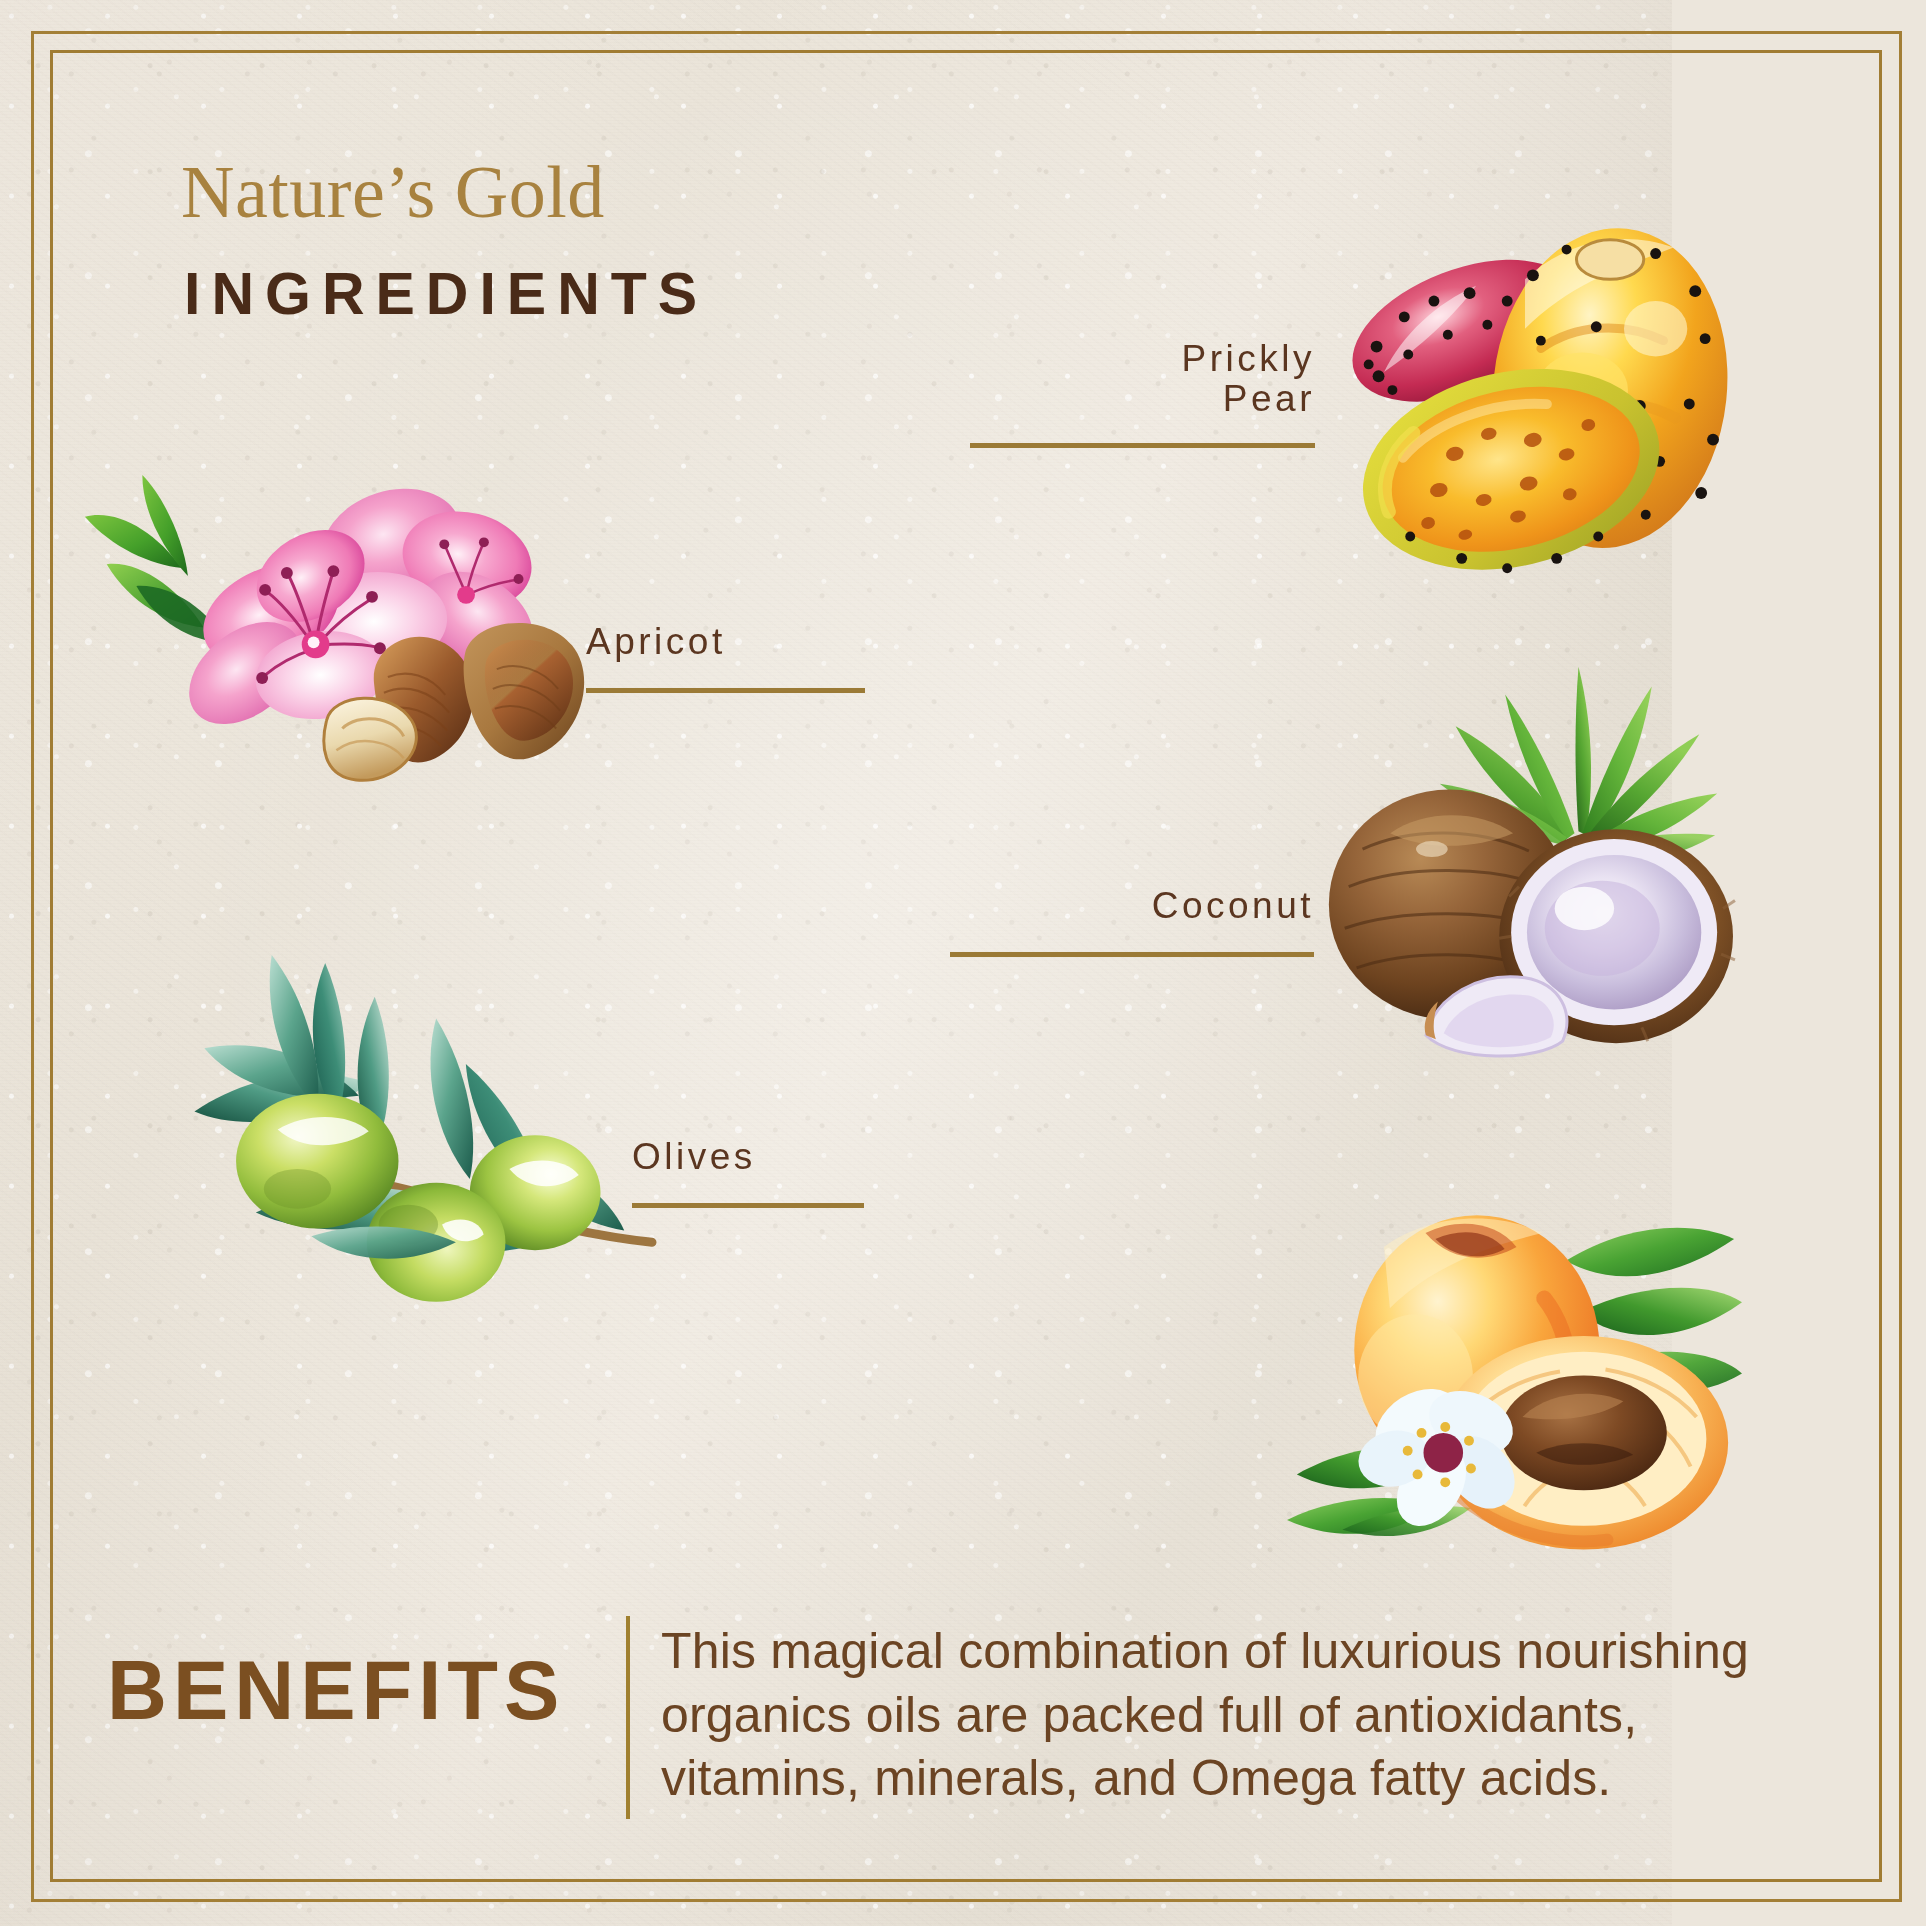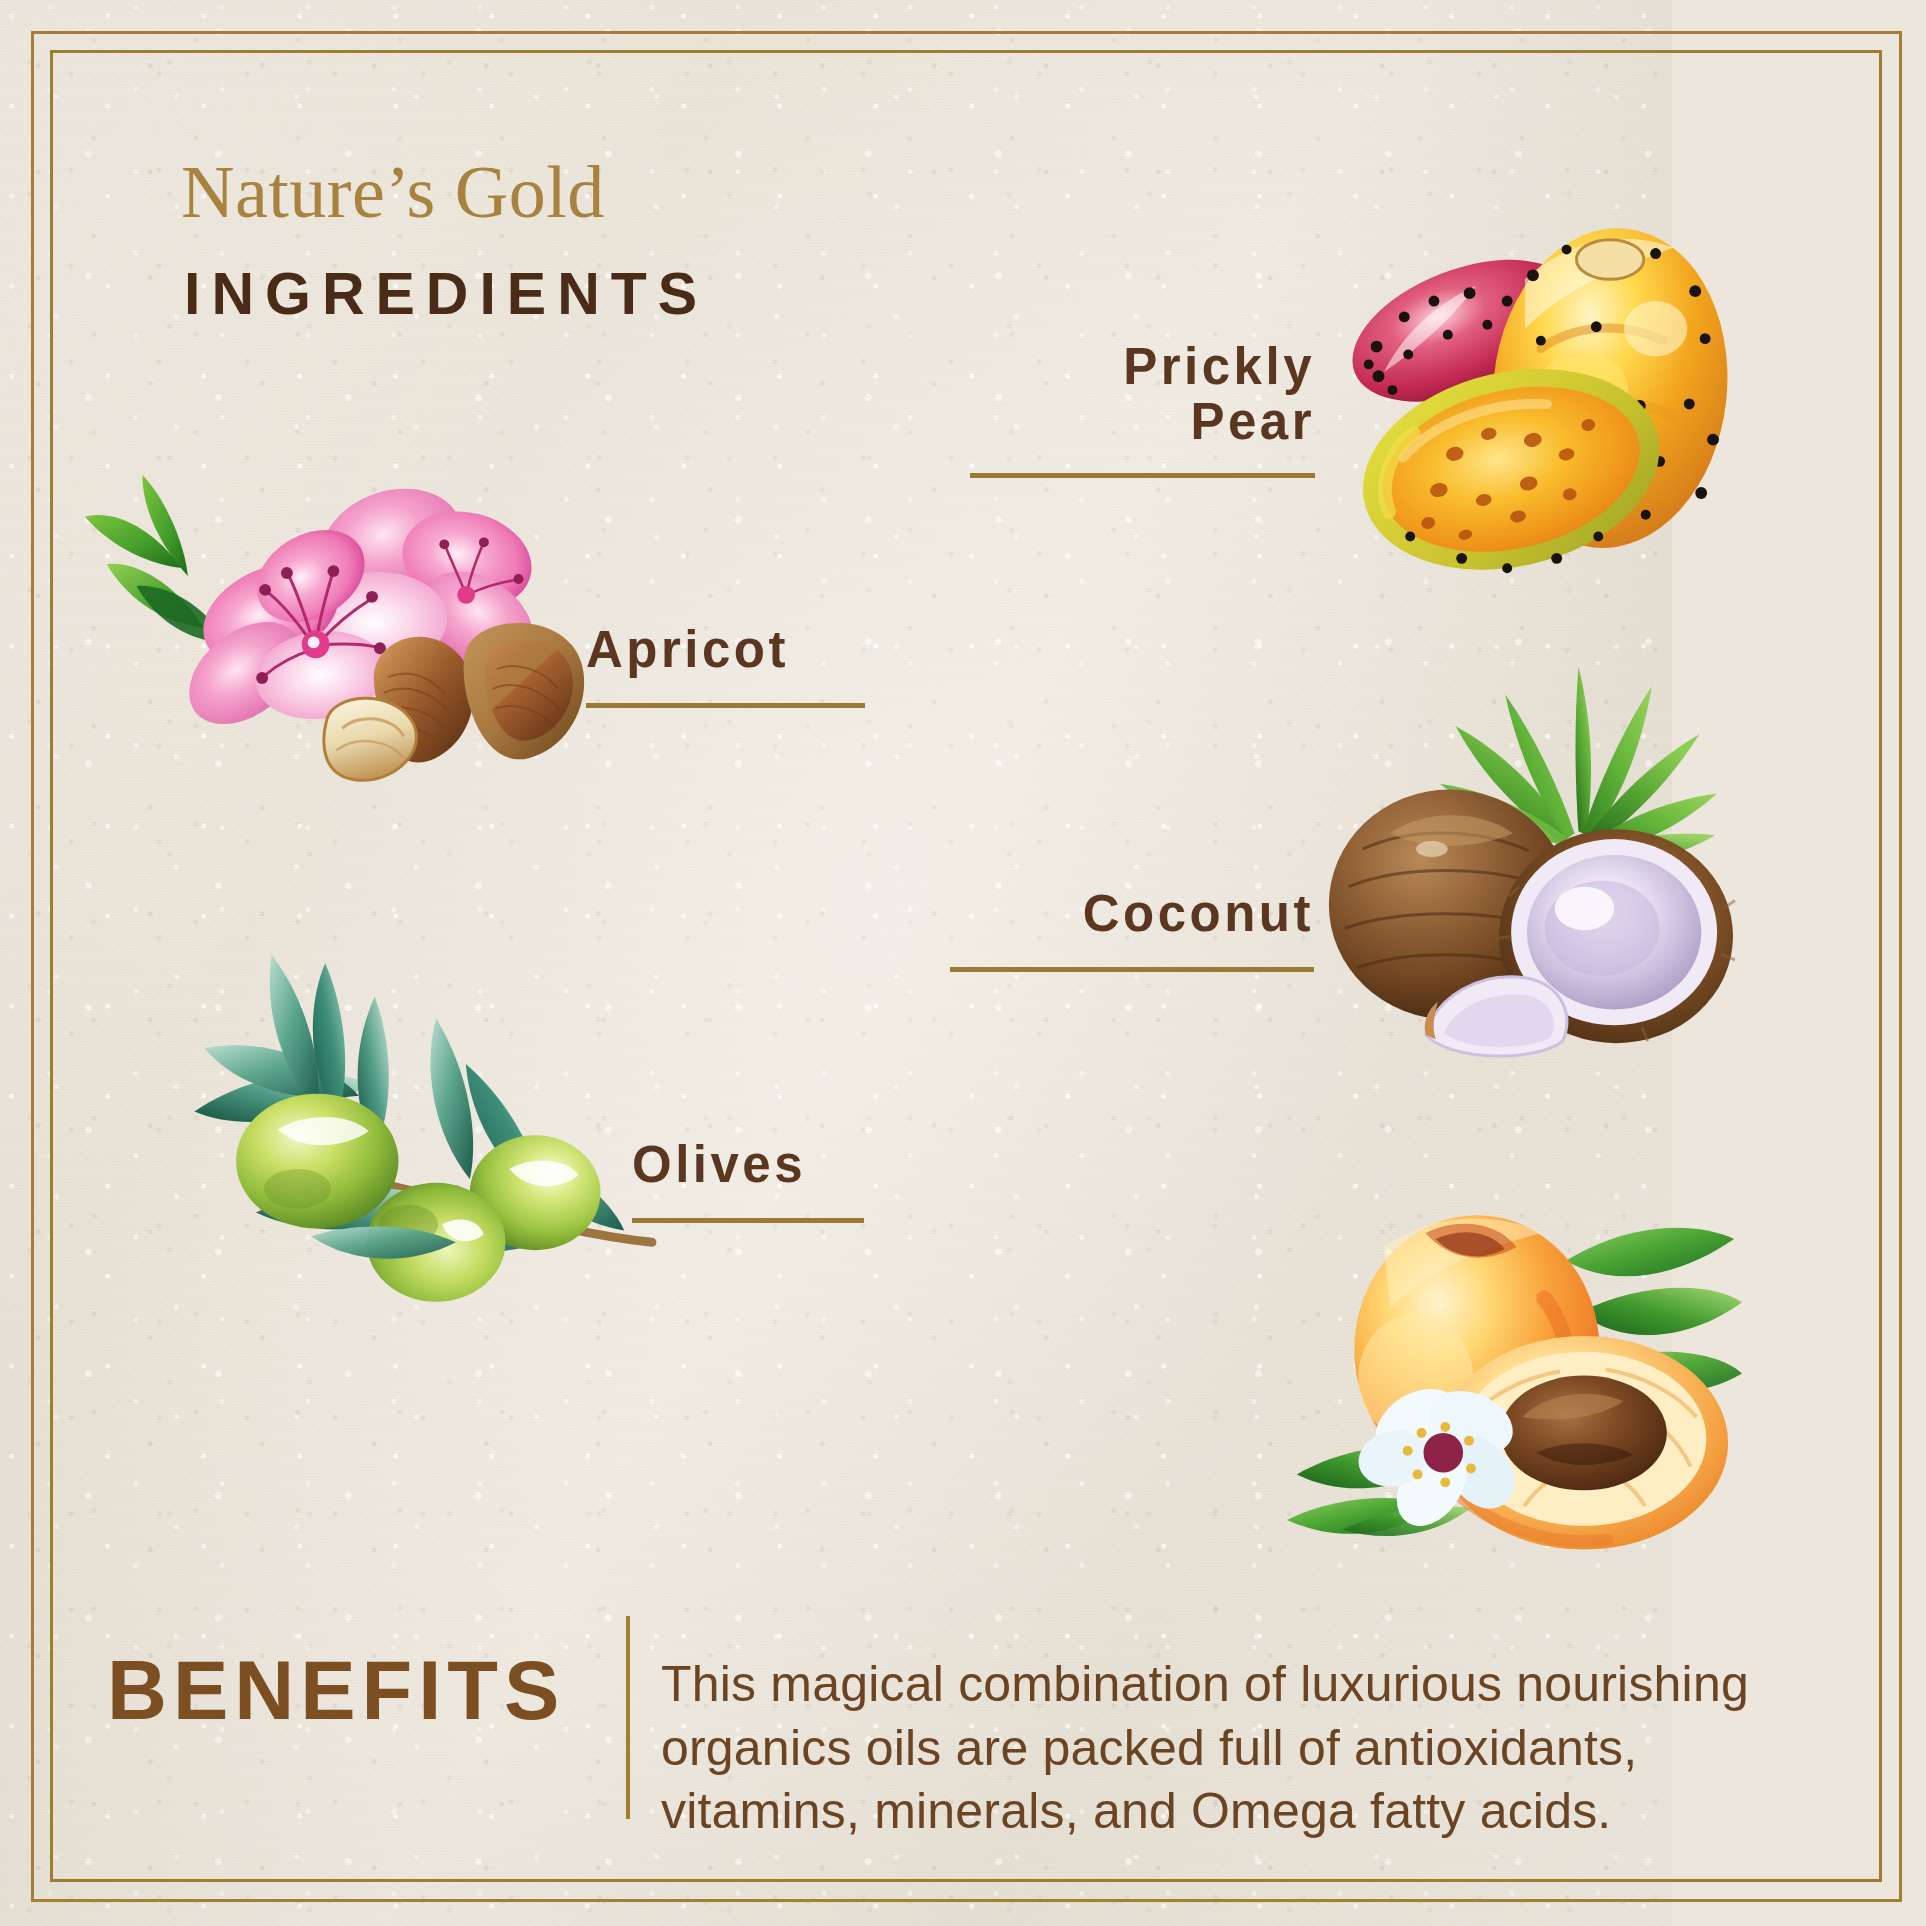--- a/index.html
+++ b/index.html
@@ -58,37 +58,37 @@
   }
   .subtitle{
     position:absolute;left:184px;top:260px;
     font-size:59px;font-weight:bold;color:#4a2b18;
     letter-spacing:11px;white-space:nowrap;
   }
 
   
   .lbl{position:absolute;}
   .lbl .txt{
-    font-size:51px;font-weight:bold;color:#5b3620;letter-spacing:3.5px;
+    font-size:37px;font-weight:normal;color:#5b3620;letter-spacing:3.5px;
     white-space:nowrap;line-height:1.08;display:block;
   }
   .lbl .rule{height:5px;background:#9b7a36;display:block;}
   .lbl.r{text-align:right;}
 
   
   .benefits-word{
     position:absolute;left:107px;top:1643px;
     font-size:83px;font-weight:bold;color:#7b4f21;letter-spacing:6px;white-space:nowrap;
   }
   .benefits-div{
     position:absolute;left:626px;top:1616px;width:4px;height:203px;background:#a0802f;
   }
   .benefits-body{
     position:absolute;left:661px;top:1620px;width:1178px;
-    font-size:50px;color:#6b4423;line-height:1.27;letter-spacing:0.2px;margin-top:33px;
+    font-size:50px;color:#6b4423;line-height:1.27;letter-spacing:0.2px;
   }
 
   
   .art{position:absolute;}
   .art svg{display:block;overflow:visible;}
 </style>
 </head>
 <body>
 
 <div id="page">

